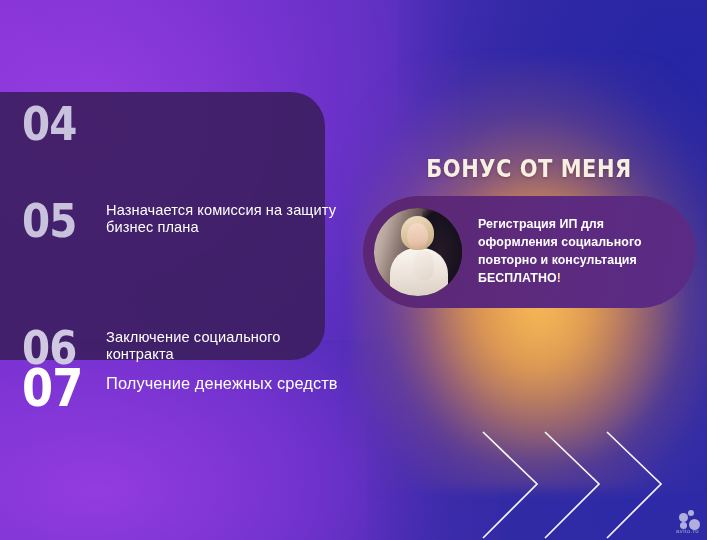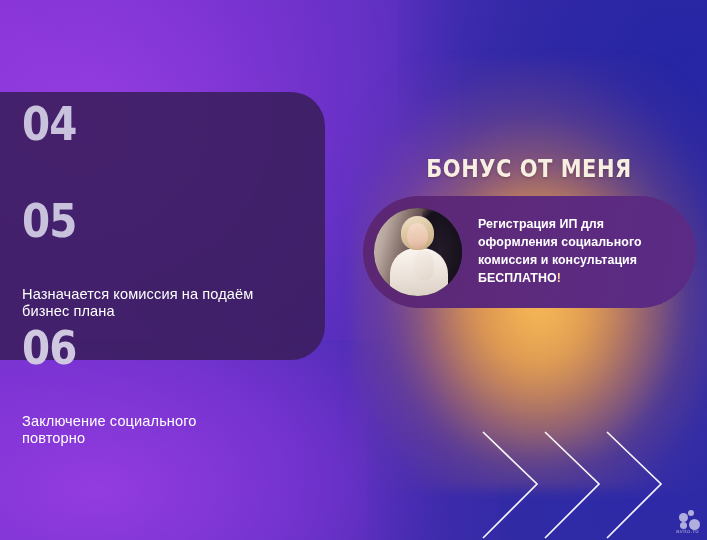--- a/index.html
+++ b/index.html
@@ -103,21 +103,20 @@
 
   
   .steps{
     position:absolute; left:0; top:0; width:360px; height:540px;
   }
   .step{
     position:absolute;
     display:flex;
     align-items:flex-start;
     gap:10px;
-    flex-direction:column;
   }
   .step .num{
     font-family:"DejaVu Sans","Liberation Sans",sans-serif;
     font-weight:700;
     font-size:47px;
     line-height:.92;
     letter-spacing:-1px;
     color:#c9c2dd;
     width:74px;
     text-align:left;
@@ -287,48 +286,52 @@
   <div class="steps-panel"></div>
 
   <div class="steps">
 
     <div class="step s04">
       <div class="num">04</div>
     </div>
 
     <div class="step s05">
       <div class="num">05</div>
-      <div class="txt">Назначается комиссия на подаём бизнес плана</div>
+      <div class="txt">Назначается комиссия на защиту бизнес плана</div>
     </div>
 
     <div class="step s06">
       <div class="num">06</div>
-      <div class="txt">Заключение социального повторно</div>
-    </div>
-
+      <div class="txt">Заключение социального контракта</div>
+    </div>
+
+    <div class="step s07">
+      <div class="num">07</div>
+      <div class="txt">Получение денежных средств</div>
+    </div>
 
   </div>
 
   <div class="bonus-title">БОНУС ОТ МЕНЯ</div>
 
   <div class="bonus-card">
 
     <div class="avatar">
       <div class="photo">
         <div class="bg"></div>
         <div class="tree"></div>
         <div class="body"></div>
         <div class="hair"></div>
         <div class="face"></div>
         <div class="arm"></div>
       </div>
     </div>
 
     <div class="bonus-text">
-      <span>Регистрация ИП для оформления социального комиссия и консультация БЕСПЛАТНО</span><span class="excl">!</span>
+      <span>Регистрация ИП для оформления социального повторно и консультация БЕСПЛАТНО</span><span class="excl">!</span>
     </div>
 
   </div>
 
   <div class="chevrons">
     <svg width="240" height="110" viewBox="0 0 240 110" fill="none">
       <g stroke="#ffffff" stroke-width="1.7" fill="none" opacity="0.95">
         <path d="M16 2 L70 54 L16 108"></path>
         <path d="M78 2 L132 54 L78 108"></path>
         <path d="M140 2 L194 54 L140 108"></path>

